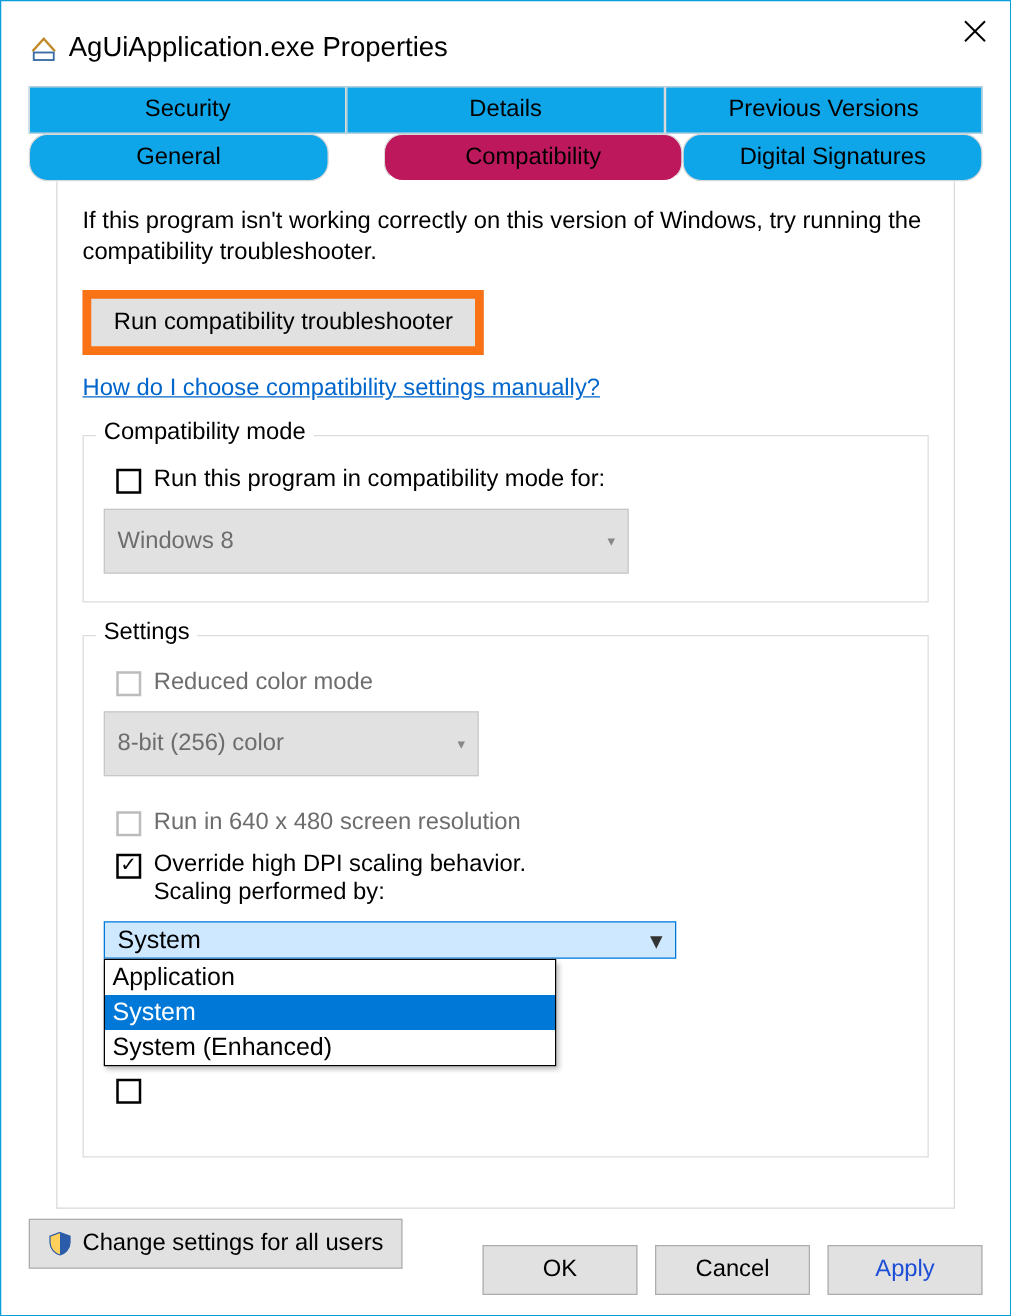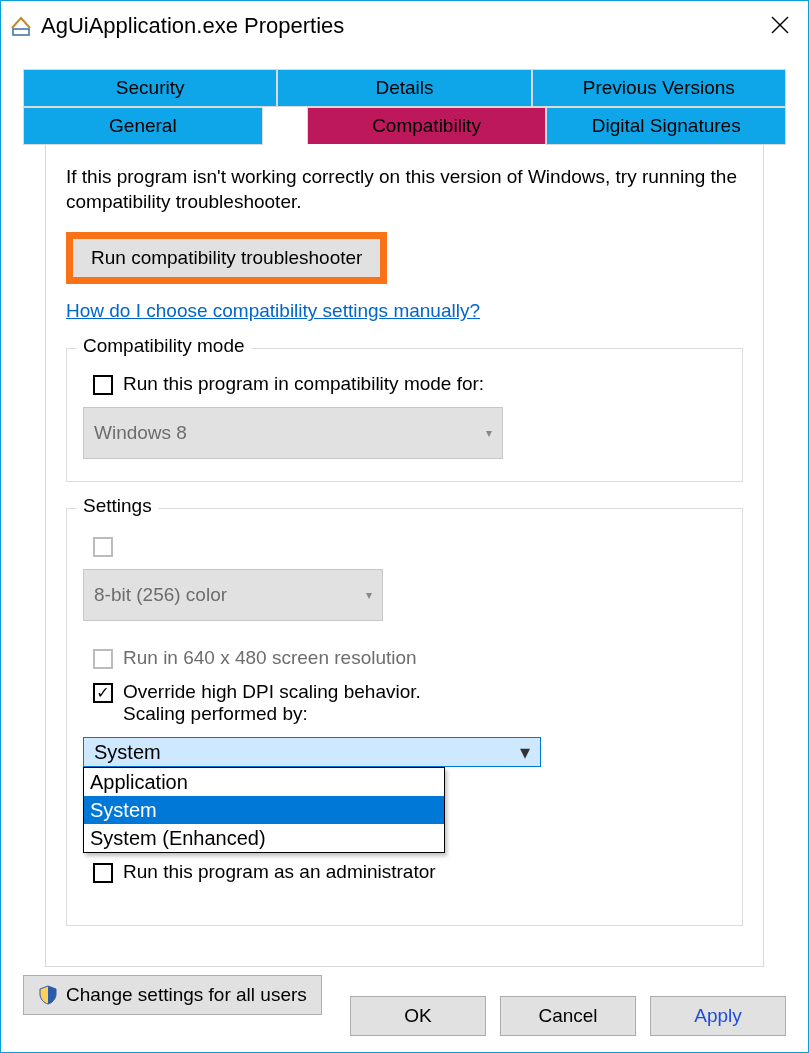--- a/index.html
+++ b/index.html
@@ -10,22 +10,22 @@
     color: #000;
     background: #fff;
     width: 809px;
     height: 1053px;
     border: 1px solid #0a9ed9;
     position: relative;
   }
   .titlebar {
     height: 50px;
     display: flex;
-    align-items: center;
-    padding: 0 8px;
+    align-items: flex-end;
+    padding: 0 22px;
     position: relative;
   }
   .titlebar .app-icon {
     width: 24px;
     height: 24px;
     margin-right: 8px;
     display: inline-flex;
     align-items: center;
     justify-content: center;
   }
@@ -62,21 +62,21 @@
     cursor: pointer;
     position: relative;
   }
   .tab-row.first .tab { border-bottom: none; }
   .tab.active {
     background: #be185d;
     border-bottom: 1px solid #fff;
     z-index: 2;
     margin-left: 44px;
   }
-  .tab-row.second .tab { border-top: 1px solid #d9d9d9; }
+  .tab-row.second .tab { border-top: 1px solid #d9d9d9; border-radius: 15px; }
   .tab-row.second .tab:not(.active) { border-bottom: 1px solid #d9d9d9; }
   .tab-row.first .tab { border-bottom: 1px solid #d9d9d9; }
   .content {
     border: 1px solid #d9d9d9;
     border-top: none;
     margin: 0 22px;
     padding: 20px 20px 40px 20px;
     min-height: 720px;
   }
   .intro {
@@ -196,21 +196,21 @@
     width: 20px; height: 20px; display:inline-block;
   }
   .dialog-buttons {
     position: absolute;
     bottom: 16px;
     right: 22px;
     display: flex;
     gap: 14px;
   }
   .dlg-btn {
-    width: 136px;
+    width: 124px;
     height: 40px;
     border: 1px solid #adadad;
     background: #e1e1e1;
     font-size: 19px;
     cursor: pointer;
     display: flex;
     align-items: center;
     justify-content: center;
   }
   .dlg-btn.disabled {
@@ -288,20 +288,21 @@
         <span class="chev">▾</span>
       </div>
     </div>
 
     
     <div class="settings-group">
       <div class="group-label">Settings</div>
 
       <div class="check-row">
         <span class="checkbox disabled"></span>
+        <span class="check-label disabled">Reduced color mode</span>
       </div>
       <div class="combo narrow">
         <span>8-bit (256) color</span>
         <span class="chev">▾</span>
       </div>
 
       <div style="height:26px"></div>
 
       <div class="check-row">
         <span class="checkbox disabled"></span>
@@ -324,21 +325,20 @@
           </div>
           <div class="dropdown">
             <div class="opt">Application</div>
             <div class="opt selected">System</div>
             <div class="opt">System (Enhanced)</div>
           </div>
         </div>
 
         <div class="check-row admin-under">
           <span class="checkbox"></span>
-          <span class="check-label">Run this program as an administrator</span>
         </div>
       </div>
     </div>
   </div>
 </div>
 
 
 <div class="bottom-btn">
   <span class="shield-icon">
     <svg viewBox="0 0 20 20" width="20" height="20">

